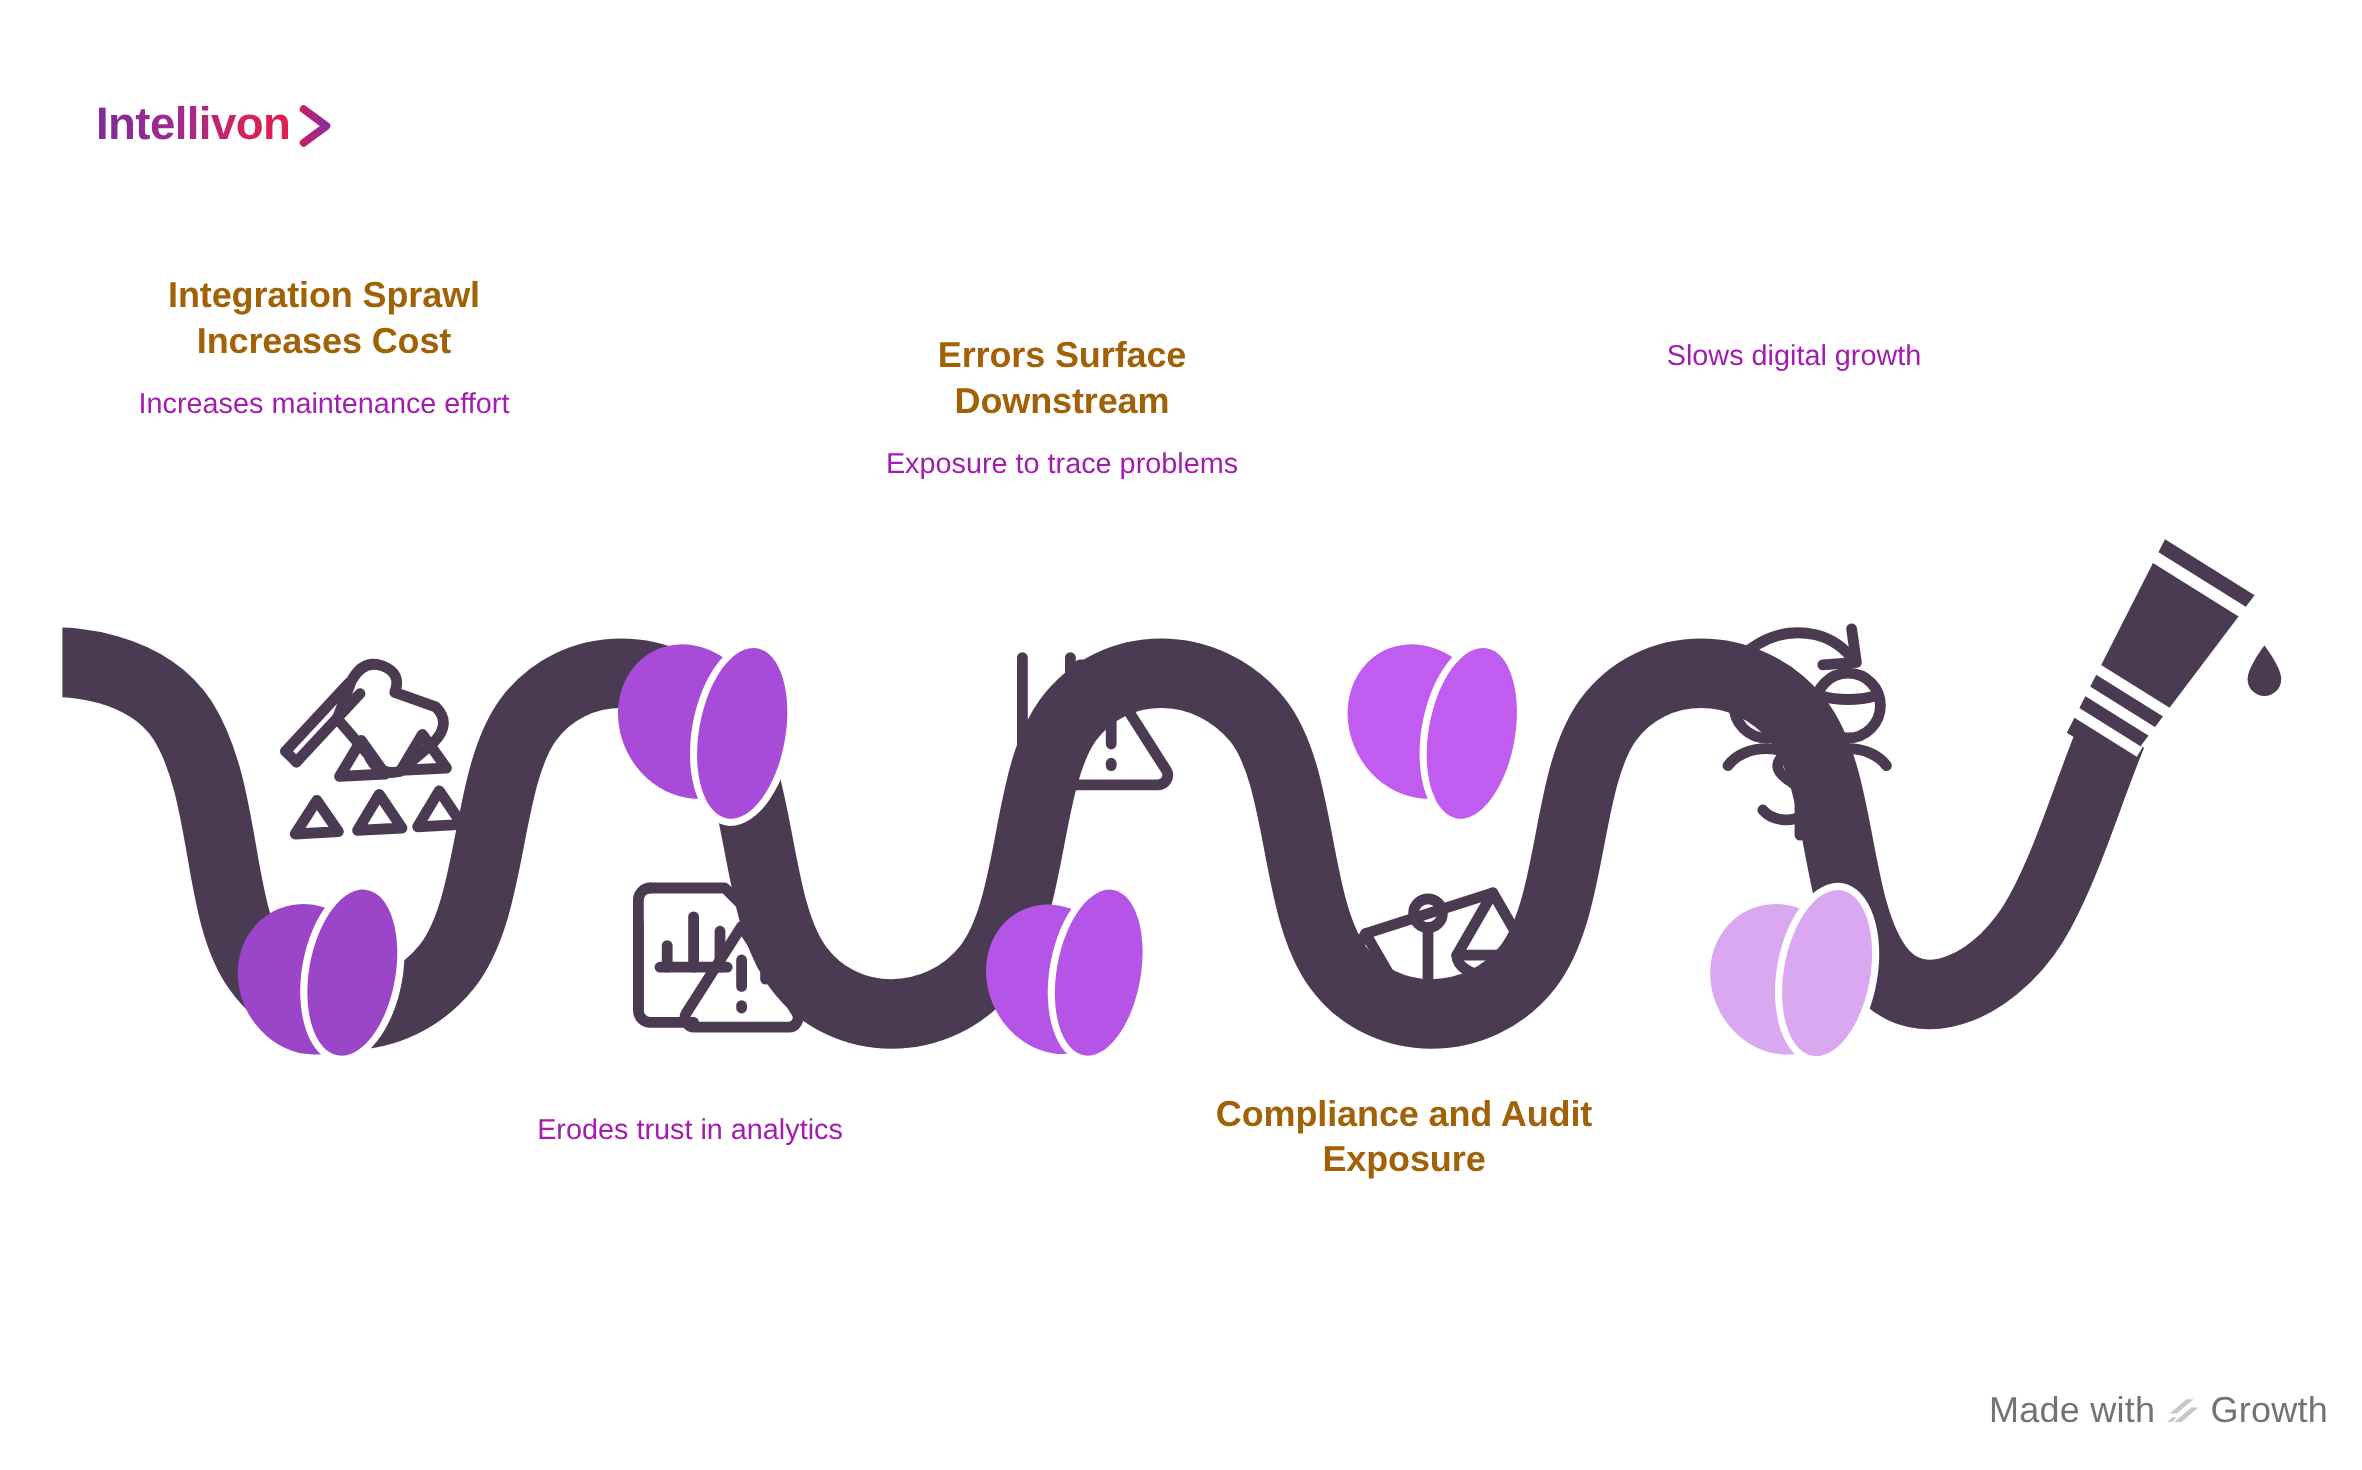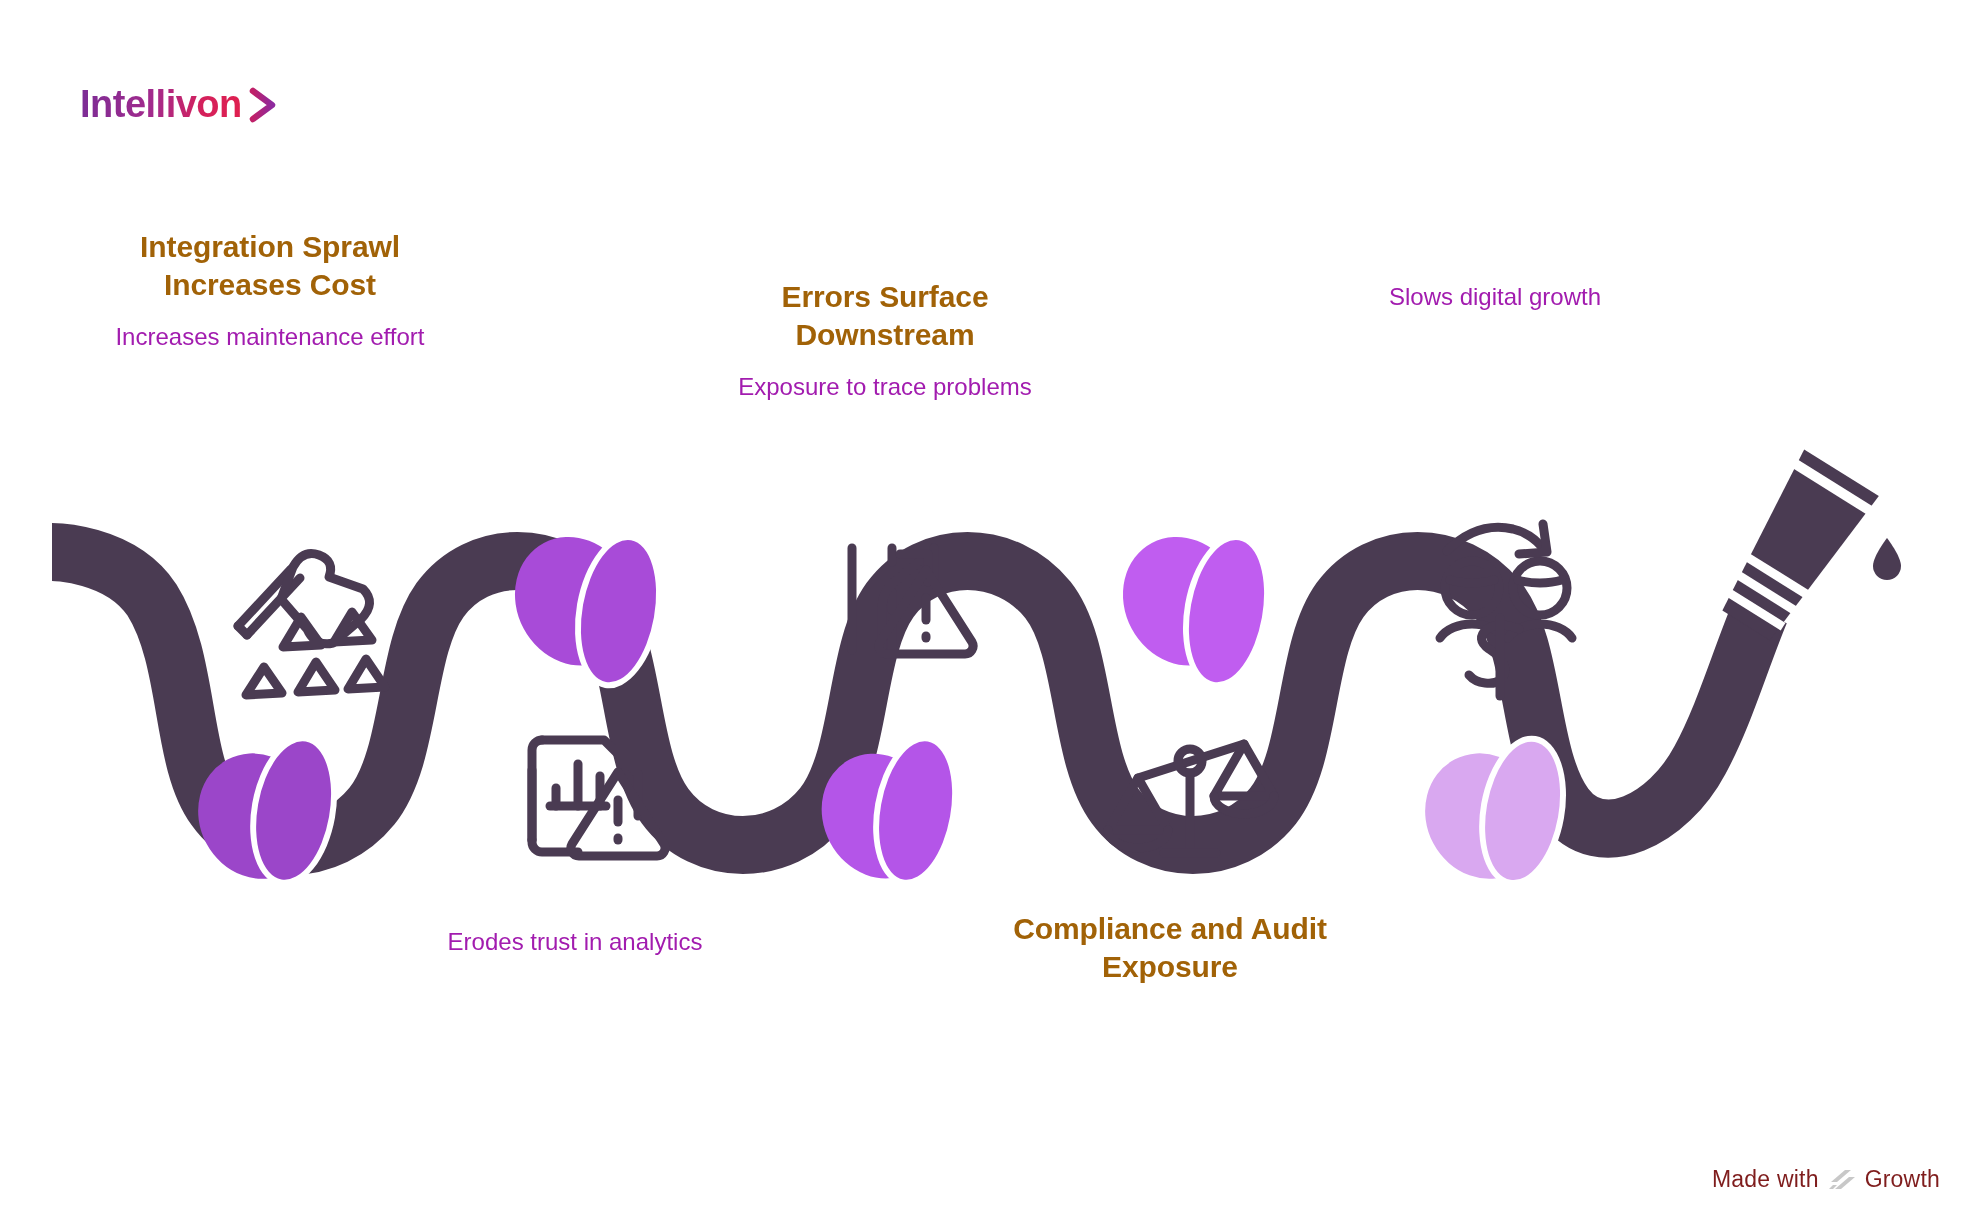--- a/index.html
+++ b/index.html
@@ -78,22 +78,22 @@
   #label-4 { left: 1325px; top: 265px;  width: 340px; }
 
   
   #watermark {
     position: absolute;
     right: 28px;
     bottom: 32px;
     display: flex;
     align-items: center;
     gap: 9px;
-    color: #7f1d1d;
-    font-size: 23px;
+    color: #737373;
+    font-size: 30px;
     letter-spacing: 0.2px;
   }
   #watermark-mark { display: block; }
 </style>
 </head>
 <body>
 
 <div id="logo">
   <span id="logo-text">Intellivon</span>
   <svg id="logo-chevron" width="30" height="42" viewBox="0 0 30 42">

